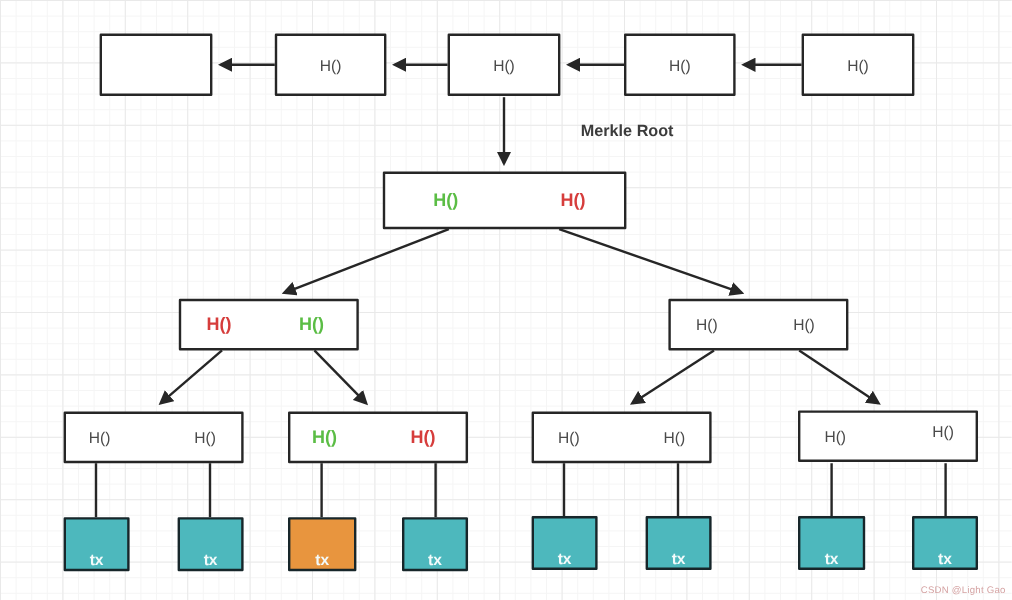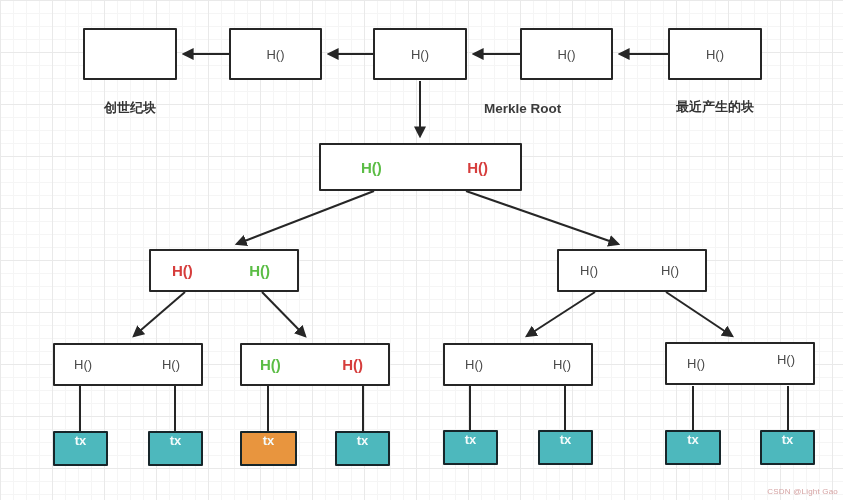--- a/index.html
+++ b/index.html
@@ -40,26 +40,26 @@
     position:absolute;
     font-size:13px;font-weight:bold;color:#333;
     text-align:center;white-space:nowrap;
   }
   .note{
     position:absolute;
     font-size:13.5px;font-weight:bold;color:#3c3c3c;white-space:nowrap;margin-left:44px;
   }
   .tx{
     position:absolute;
-    width:55px;height:35px;
+    width:55px;height:45px;
     background:var(--teal);
     border:2px solid #17262a;
     border-radius:1px;
     box-sizing:border-box;
-    display:flex;align-items:flex-start;justify-content:center;
+    display:flex;align-items:flex-end;justify-content:center;
     color:#f3fbfb;font-size:13px;font-weight:bold;
   }
   .tx.orange{background:var(--orange);}
   .watermark{
     position:absolute;right:5px;bottom:4px;
     font-size:8px;color:var(--watermark);letter-spacing:.2px;text-align:center;
   }
 </style>
 </head>
 <body>
@@ -107,23 +107,21 @@
   <div class="box" style="left:373px;top:28px;width:94px;height:52px;">
     <span class="lbl">H()</span>
   </div>
   <div class="box" style="left:520px;top:28px;width:93px;height:52px;">
     <span class="lbl">H()</span>
   </div>
   <div class="box" style="left:668px;top:28px;width:94px;height:52px;">
     <span class="lbl">H()</span>
   </div>
 
-  <div class="caption" style="left:83px;top:99px;width:94px;">创世纪块</div>
   <div class="note" style="left:440px;top:101px;">Merkle Root</div>
-  <div class="caption" style="left:660px;top:98px;width:110px;">最近产生的块</div>
 
   <div class="box hashrow" style="left:319px;top:143px;width:203px;height:48px;padding:0 32px 0 40px;">
     <span class="lbl big green">H()</span>
     <span class="lbl big red">H()</span>
   </div>
 
   <div class="box hashrow" style="left:149px;top:249px;width:150px;height:43px;padding:0 27px 0 21px;">
     <span class="lbl big red">H()</span>
     <span class="lbl big green">H()</span>
   </div>

